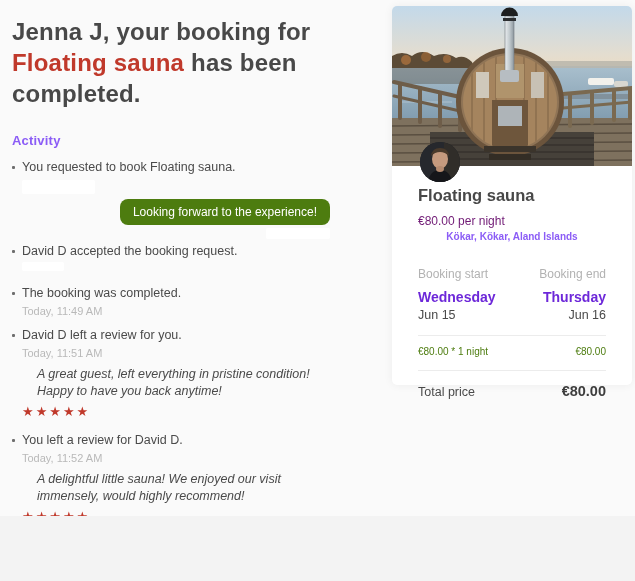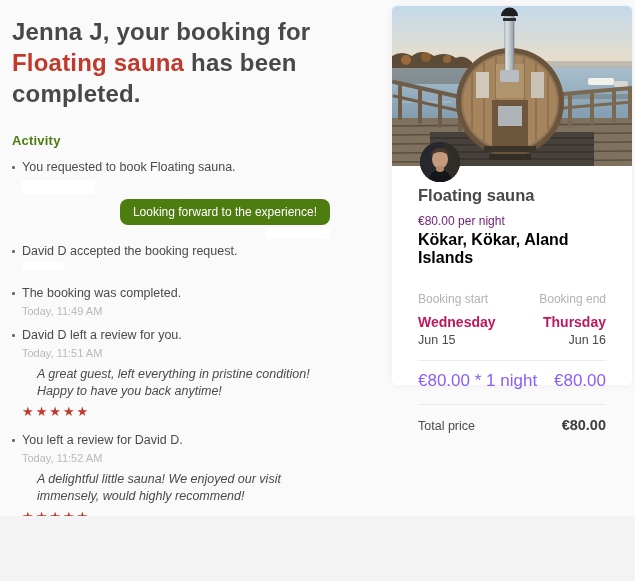--- a/index.html
+++ b/index.html
@@ -10,21 +10,21 @@
     background:#fafafa; overflow:hidden;
   }
   
   .left-col { position:absolute; left:12px; top:0; width:318px; height:581px; }
   h1.title {
     margin-top:16px; width:372px; font-size:24px; line-height:31px;
     font-weight:700; color:#484848; letter-spacing:.2px;
   }
   h1.title .hl { color:#c0392b; }
   .activity-label {
-    margin-top:24px; font-size:13px; font-weight:700; color:#4d7c0f;
+    margin-top:24px; font-size:13px; font-weight:700; color:#8b5cf6;
     letter-spacing:.2px;
   }
   .feed { margin-top:4px; }
   .event { position:relative; margin-top:11px; padding-left:10px;
            font-size:12.5px; font-weight:500; line-height:17px; color:#4a4a4a; }
   .event::before {
     content:""; position:absolute; left:0; top:7px; width:3px; height:3px;
     background:#6e6e6e; border-radius:1px;
   }
   .timestamp { margin-top:2px; padding-left:10px; font-size:11px; color:#b9b9b9; line-height:14px; }
@@ -69,27 +69,27 @@
     width:240px; height:160px; border-radius:5px 5px 0 0; overflow:hidden;
   }
   .card-image svg { display:block; }
   .avatar {
     position:absolute; left:28px; top:136px; width:40px; height:40px;
     border-radius:50%; overflow:hidden; background:#23252a;
   }
   .card-body { padding:20px 26px 0 26px; }
   .listing-title { font-size:16.5px; font-weight:700; color:#484848; }
   .listing-price { margin-top:9px; font-size:12px; font-weight:500; color:#701a75; }
-  .listing-location { margin-top:3px; font-size:16px; font-weight:700; color:#000000; }
+  .listing-location { margin-top:3px; font-size:10px; font-weight:700; color:#8b5cf6;text-align:center; }
   .row { display:flex; justify-content:space-between; align-items:baseline; }
   .booking-labels { margin-top:25px; font-size:12px; color:#b2b2b2; }
-  .booking-days   { margin-top:8px; font-size:14px; font-weight:700; color:#be185d; }
+  .booking-days   { margin-top:8px; font-size:14px; font-weight:700; color:#6d28d9; }
   .booking-dates  { margin-top:3px; font-size:12.5px; color:#4a4a4a; }
   .divider { border:none; border-top:1px solid #ececec; margin-top:13px; }
-  .line-item { padding:10px 0 0 0; font-size:17px; color:#8b5cf6; }
+  .line-item { padding:10px 0 0 0; font-size:10px; color:#4d7c0f; }
   .line-item .val { font-weight:500; }
   .total-row { padding-top:12px; font-size:12.5px; color:#4a4a4a; }
   .total-row .val { font-size:14.5px; font-weight:700; color:#3d3d3d; }
 </style>
 </head>
 <body>
 
 <div class="page">
 
   <div class="left-col">

